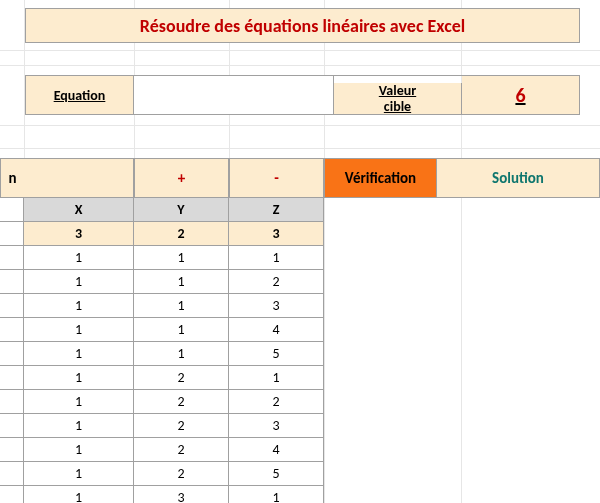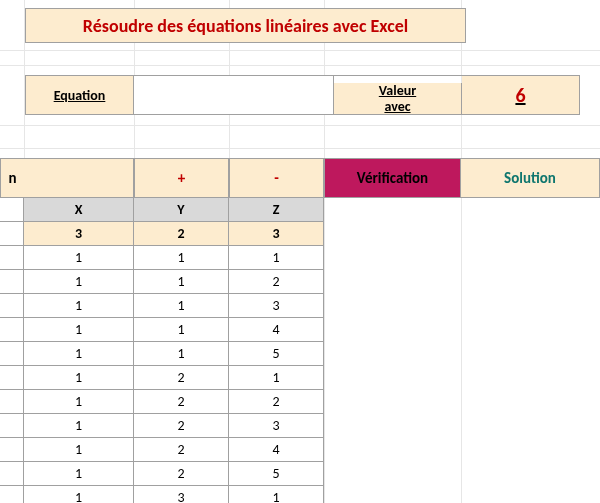--- a/index.html
+++ b/index.html
@@ -30,21 +30,21 @@
     left: 0;
     right: 0;
     height: 1px;
     background: #e6e6e6;
   }
 
   .title-box {
     position: absolute;
     left: 25px;
     top: 8px;
-    width: 441px;
+    width: 555px;
     height: 35px;
     background: #fdeccf;
     border: 1px solid #a0a0a0;
     display: flex;
     align-items: center;
     justify-content: center;
     font-weight: bold;
     color: #c00000;
     font-size: 18px;
   }
@@ -113,21 +113,21 @@
     display: flex;
     align-items: center;
     justify-content: center;
     font-weight: bold;
     font-size: 15px;
   }
   .h-n { width: 24px; border-right: none; }
   .h-blank { width: 110px; border-left: none; }
   .h-plus { width: 95px; color: #c00000; }
   .h-minus { width: 95px; color: #c00000; }
-  .h-verif { width: 137px; background: #be185d; border: 1px solid #a0a0a0; }
+  .h-verif { width: 113px; background: #f97316; border: 1px solid #a0a0a0; }
   .h-sol { flex: 1; color: #0f766e; border-left: none; }
 
   .data-area {
     position: absolute;
     left: 0;
     top: 198px;
     width: 324px;
   }
   .d-row {
     display: flex;
@@ -168,21 +168,21 @@
 
   <div class="title-box">
     <span>Résoudre des équations linéaires avec Excel</span>
   </div>
 
   <div class="eq-row">
     <div class="eq-label">Equation</div>
     <div class="eq-blank"></div>
     <div class="eq-target-label">
       <span>Valeur</span>
-      <span>avec</span>
+      <span>cible</span>
     </div>
     <div class="eq-target-value">6</div>
   </div>
 
   <div class="header-row">
     <div class="header-cell h-n">n</div>
     <div class="header-cell h-blank"></div>
     <div class="header-cell h-plus">+</div>
     <div class="header-cell h-minus">-</div>
     <div class="header-cell h-verif">Vérification</div>

